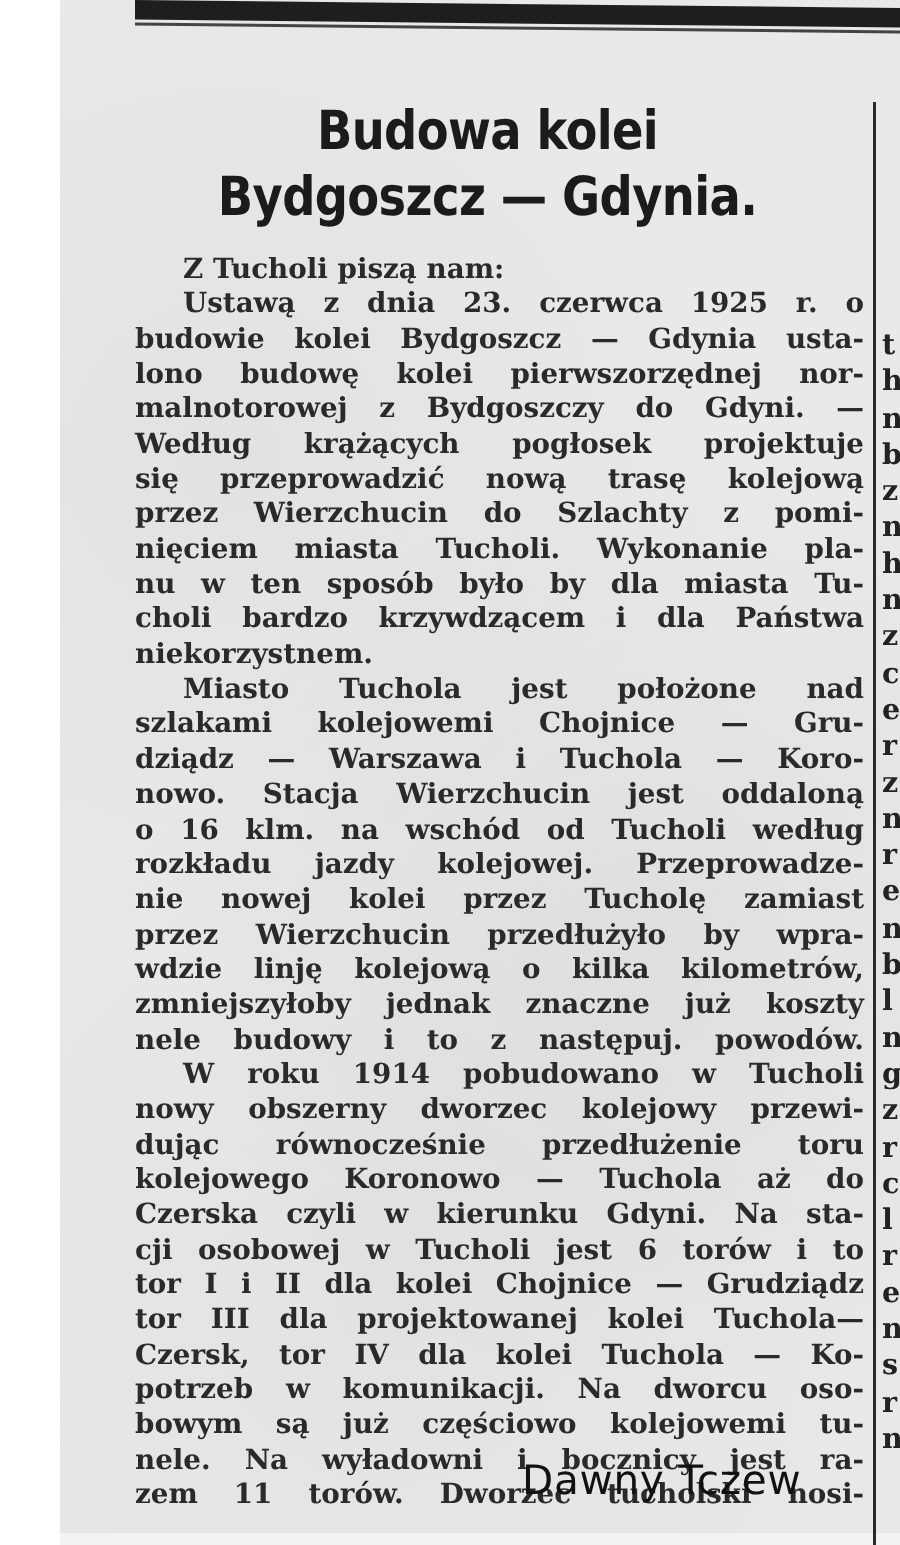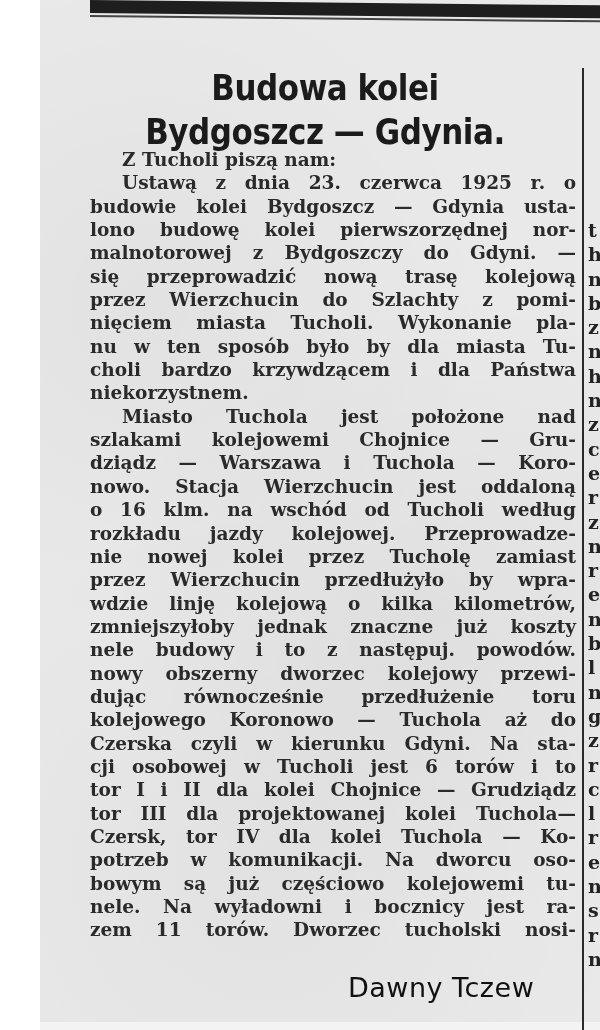--- a/index.html
+++ b/index.html
@@ -52,21 +52,21 @@
   .headline .l1 { font-size: 36px; line-height: 44px; display: block; transform: scaleX(0.86); }
   .headline .l2 { font-size: 36px; line-height: 44px; display: block; transform: scaleX(0.86); }
   .article {
     position: absolute; left: 90px; top: 148px; width: 486px;
     font: bold 18.5px/23.35px "DejaVu Serif", serif;
     color: #2a2a2a;
   }
   .line { display: block; white-space: nowrap; text-align: justify; text-align-last: justify; height: 23.35px; overflow: visible; }
   .line.last { text-align-last: left; }
   .line.indent { padding-left: 32px; }
-  .line.short { text-align-last: left; }
+  .line.short { text-align-last: left; margin-top: 20px; }
   .watermark {
     position: absolute; left: 348px; top: 972px;
     font: 27px/32px "DejaVu Sans", sans-serif; color: #111;
     letter-spacing: 0.5px;
   }
 </style>
 </head>
 <body>
 
 <div class="paper"></div>
@@ -113,37 +113,39 @@
   <span class="l1">Budowa kolei</span>
   <span class="l2">Bydgoszcz — Gdynia.</span>
 </div>
 
 <div class="article">
   <span class="line indent short">Z Tucholi piszą nam:</span>
   <span class="line indent">Ustawą z dnia 23. czerwca 1925 r. o</span>
   <span class="line">budowie kolei Bydgoszcz — Gdynia usta-</span>
   <span class="line">lono budowę kolei pierwszorzędnej nor-</span>
   <span class="line">malnotorowej z Bydgoszczy do Gdyni. —</span>
+  <span class="line">Według krążących pogłosek projektuje</span>
   <span class="line">się przeprowadzić nową trasę kolejową</span>
   <span class="line">przez Wierzchucin do Szlachty z pomi-</span>
   <span class="line">nięciem miasta Tucholi. Wykonanie pla-</span>
   <span class="line">nu w ten sposób było by dla miasta Tu-</span>
   <span class="line">choli bardzo krzywdzącem i dla Państwa</span>
   <span class="line last">niekorzystnem.</span>
   <span class="line indent">Miasto Tuchola jest położone nad</span>
   <span class="line">szlakami kolejowemi Chojnice — Gru-</span>
   <span class="line">dziądz — Warszawa i Tuchola — Koro-</span>
   <span class="line">nowo. Stacja Wierzchucin jest oddaloną</span>
   <span class="line">o 16 klm. na wschód od Tucholi według</span>
   <span class="line">rozkładu jazdy kolejowej. Przeprowadze-</span>
   <span class="line">nie nowej kolei przez Tucholę zamiast</span>
   <span class="line">przez Wierzchucin przedłużyło by wpra-</span>
   <span class="line">wdzie linję kolejową o kilka kilometrów,</span>
   <span class="line">zmniejszyłoby jednak znaczne już koszty</span>
   <span class="line">nele budowy i to z następuj. powodów.</span>
+  <span class="line indent">W roku 1914 pobudowano w Tucholi</span>
   <span class="line">nowy obszerny dworzec kolejowy przewi-</span>
   <span class="line">dując równocześnie przedłużenie toru</span>
   <span class="line">kolejowego Koronowo — Tuchola aż do</span>
   <span class="line">Czerska czyli w kierunku Gdyni. Na sta-</span>
   <span class="line">cji osobowej w Tucholi jest 6 torów i to</span>
   <span class="line">tor I i II dla kolei Chojnice — Grudziądz</span>
   <span class="line">tor III dla projektowanej kolei Tuchola—</span>
   <span class="line">Czersk, tor IV dla kolei Tuchola — Ko-</span>
   <span class="line">potrzeb w komunikacji. Na dworcu oso-</span>
   <span class="line">bowym są już częściowo kolejowemi tu-</span>

